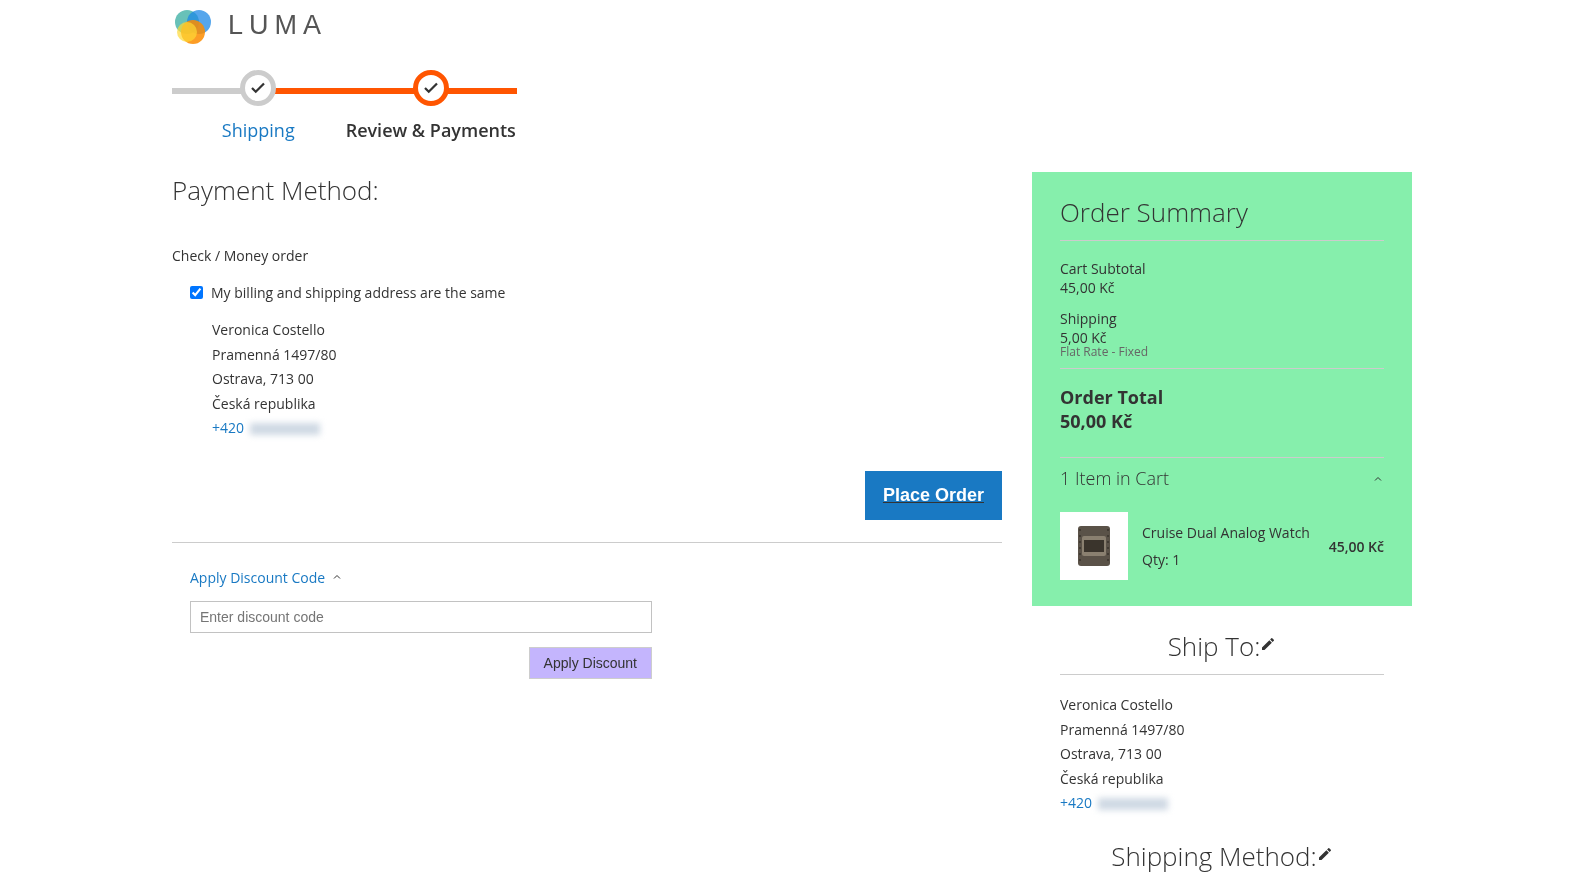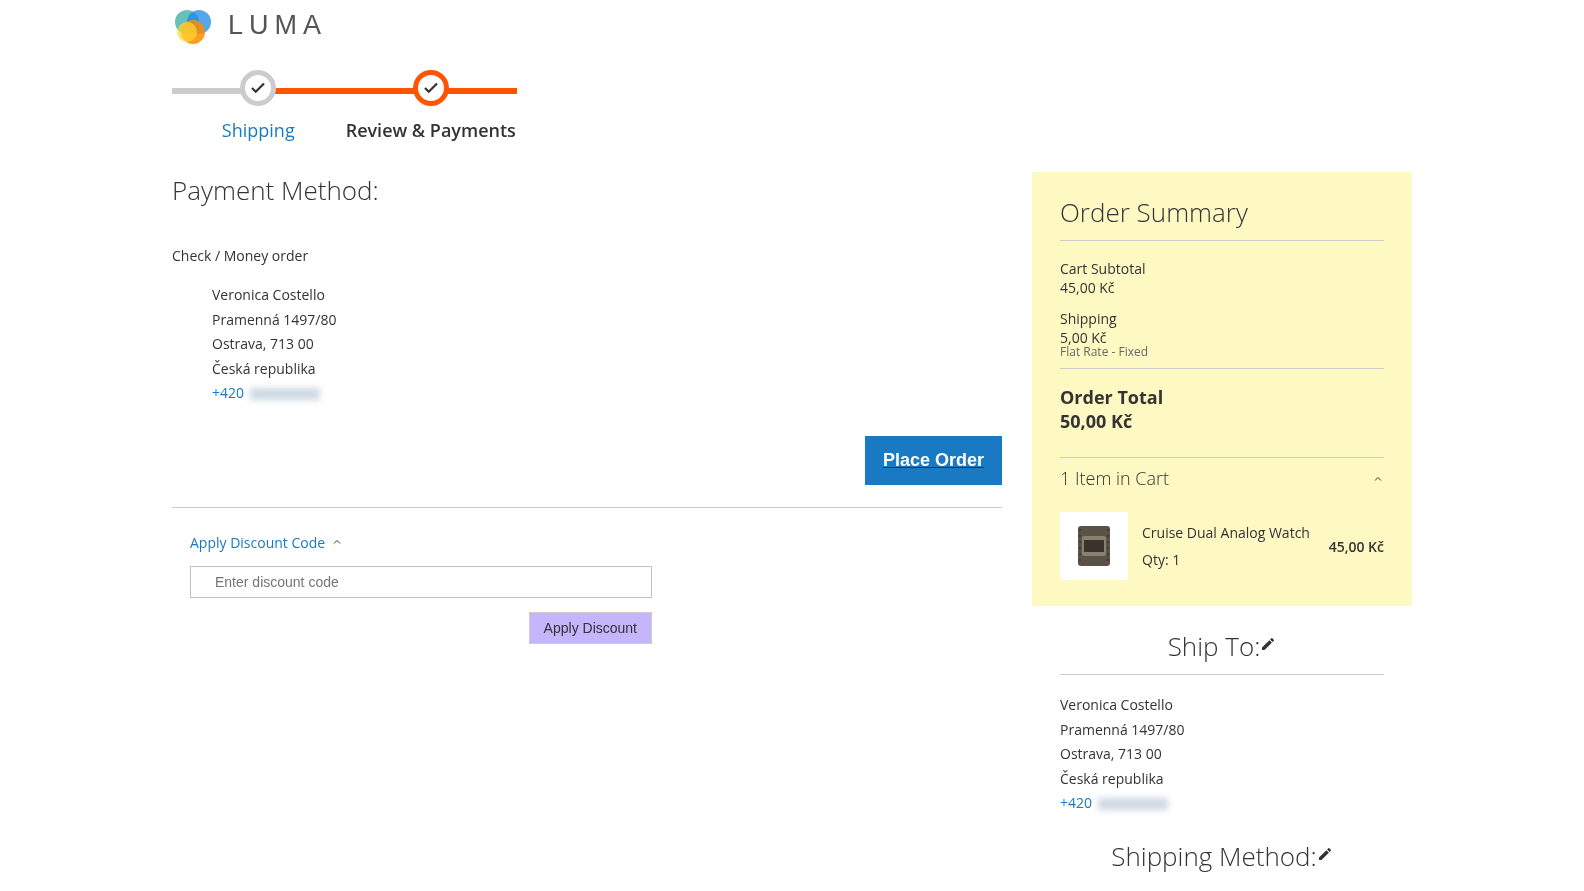--- a/index.html
+++ b/index.html
@@ -179,21 +179,21 @@
     cursor: pointer;
     padding: 5px 0 14px 18px;
   }
   .discount-form {
     padding-left: 18px;
     width: 480px;
   }
   .discount-form input[type="text"] {
     width: 100%;
     height: 32px;
-    padding: 0 24px;
+    padding: 0 9px;
     font-size: 14px;
     border: 1px solid #c2c2c2;
     color: #555;
   }
   .discount-actions {
     display: flex;
     justify-content: flex-end;
     margin-top: 14px;
   }
   .btn-secondary {
@@ -201,21 +201,21 @@
     border: 1px solid #cdcdcd;
     padding: 7px 14px;
     font-size: 14px;
     font-weight: 400;
     color: #333;
     cursor: pointer;
   }
 
   
   .summary-box {
-    background: #fef9c3;
+    background: #86efac;
     padding: 22px 28px;
   }
   .summary-title {
     font-size: 26px;
     font-weight: 300;
     color: #333;
     margin-bottom: 12px;
     padding-bottom: 10px;
     border-bottom: 1px solid #ccc;
   }
@@ -335,20 +335,24 @@
       <div class="progress-label">Review &amp; Payments</div>
     </div>
   </div>
 
   <div class="main">
     <div class="left-col">
       <h2 class="section-title">Payment Method:</h2>
 
       <div class="payment-method-name">Check / Money order</div>
 
+      <div class="checkbox-row">
+        <input type="checkbox" checked="" style="">
+        <label>My billing and shipping address are the same</label>
+      </div>
 
       <div class="address-block">
         <div>Veronica Costello</div>
         <div>Pramenná 1497/80</div>
         <div>Ostrava, 713 00</div>
         <div>Česká republika</div>
         <div>
           <span class="phone-link">+420</span>
           <span class="phone-blur"></span>
         </div>

